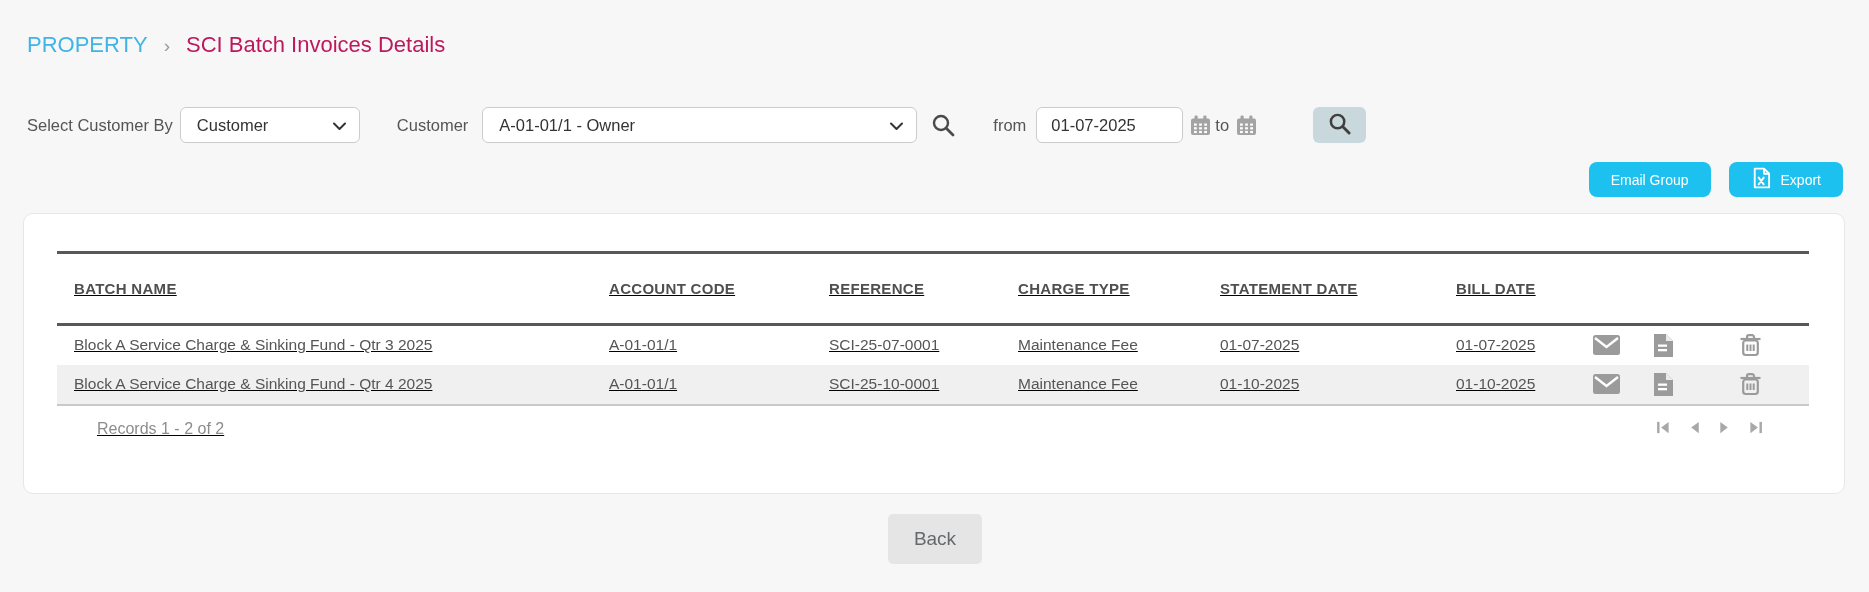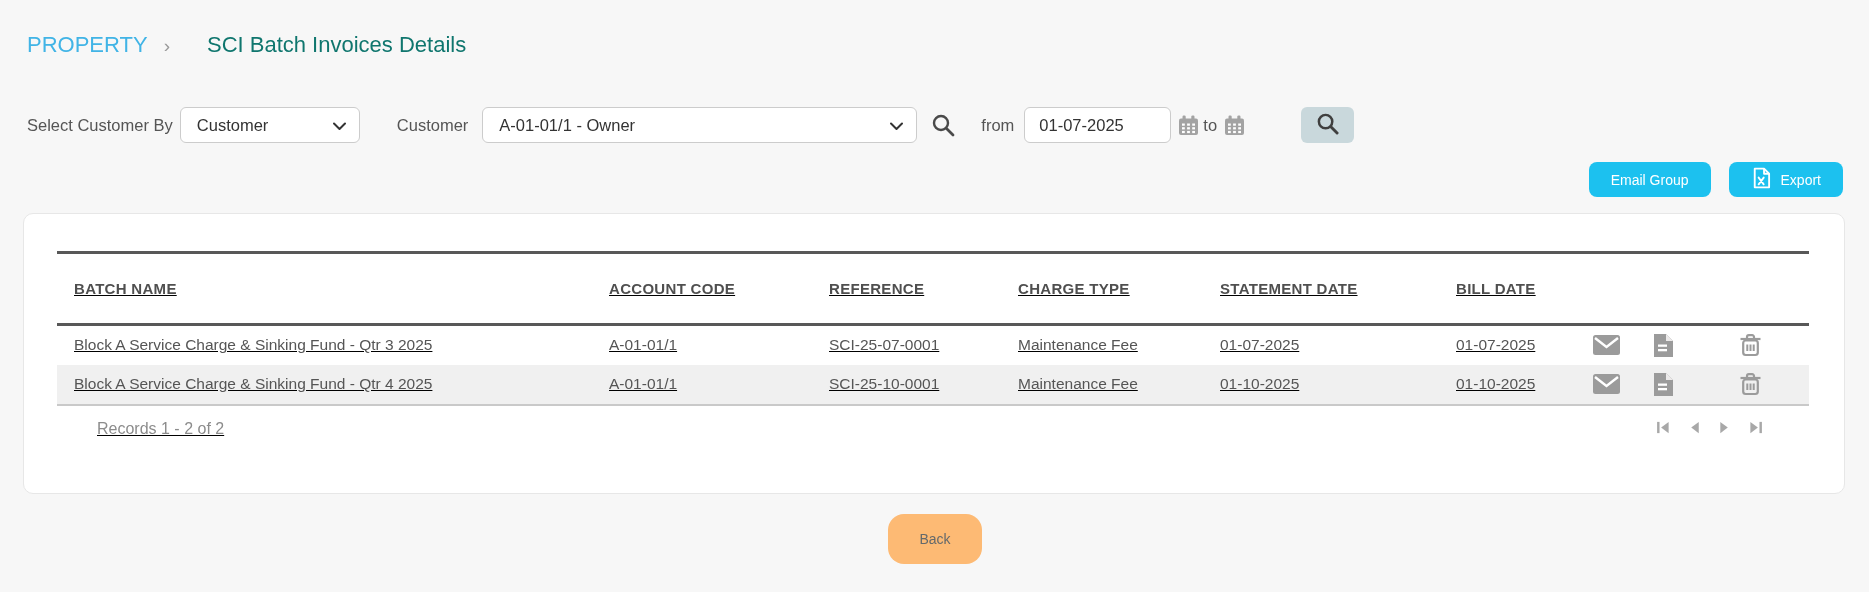--- a/index.html
+++ b/index.html
@@ -8,34 +8,34 @@
     width:1869px; height:592px; position:relative;
     background:#f7f7f7;
     font-family:"Liberation Sans", sans-serif;
     overflow:hidden;
   }
 
   
   .breadcrumb { position:absolute; left:27px; top:32px; display:flex; align-items:center; gap:16px; font-size:22px; }
   .crumb-link { color:#41b4e6; cursor:pointer; }
   .crumb-sep { color:#9a9a9a; font-size:19px; padding-top:2px; }
-  .crumb-title { color:#0f766e;margin-left:21px; }
+  .crumb-title { color:#be185d; }
 
   
   .filters { position:absolute; left:27px; top:107px; height:36px; display:flex; align-items:center; color:#555; font-size:16.5px; white-space:nowrap; }
   .select {
     height:36px; background:#fff; border:1px solid #ccc; border-radius:6px;
     display:flex; align-items:center; justify-content:space-between;
     padding:0 13px 0 16px; color:#333; cursor:pointer;
   }
   .sel-by { width:180px; margin-left:7px; }
   .lbl-customer { margin-left:37px; }
   .sel-customer { width:435px; margin-left:14px; }
   .lookup-icon { margin-left:14px; display:flex; align-items:center; cursor:pointer; }
-  .lbl-from { margin-left:26px; }
+  .lbl-from { margin-left:38px; }
   .date-input {
     height:36px; width:147px; margin-left:10px; border:1px solid #ccc; border-radius:6px;
     padding:0 8px 0 14px; font-size:16.5px; color:#333; font-family:inherit; background:#fff;
   }
   .date-input.to { width:145px; }
   .cal { margin-left:7px; display:flex; align-items:center; cursor:pointer; }
   .lbl-to { margin-left:4px; }
   .search-btn {
     margin-left:56px; width:53px; height:36px; background:#c9d8dc; border:none; border-radius:6px;
     display:flex; align-items:center; justify-content:center; cursor:pointer;
@@ -67,22 +67,22 @@
   td.icon-cell svg { vertical-align:middle; }
 
   .table-footer { display:flex; justify-content:space-between; align-items:center; margin:0 37px 0 33px; height:46px; }
   .records { color:#8c8c8c; font-size:16px; padding-left:7px; }
   .pager { display:flex; align-items:center; gap:13px; padding-right:4px; }
   .pager button { background:none; border:none; padding:2px; cursor:pointer; display:flex; align-items:center; }
 
   
   .back-btn {
     position:absolute; left:888px; top:514px; width:94px; height:50px;
-    background:#fdba74; border:none; border-radius:16px; color:#64696b;
-    font-size:14px; font-family:inherit; cursor:pointer;
+    background:#e5e5e5; border:none; border-radius:5px; color:#64696b;
+    font-size:19px; font-family:inherit; cursor:pointer;
   }
 </style>
 </head>
 <body>
 
 <div class="breadcrumb">
   <span class="crumb-link">PROPERTY</span>
   <span class="crumb-sep">›</span>
   <span class="crumb-title">SCI Batch Invoices Details</span>
 </div>

